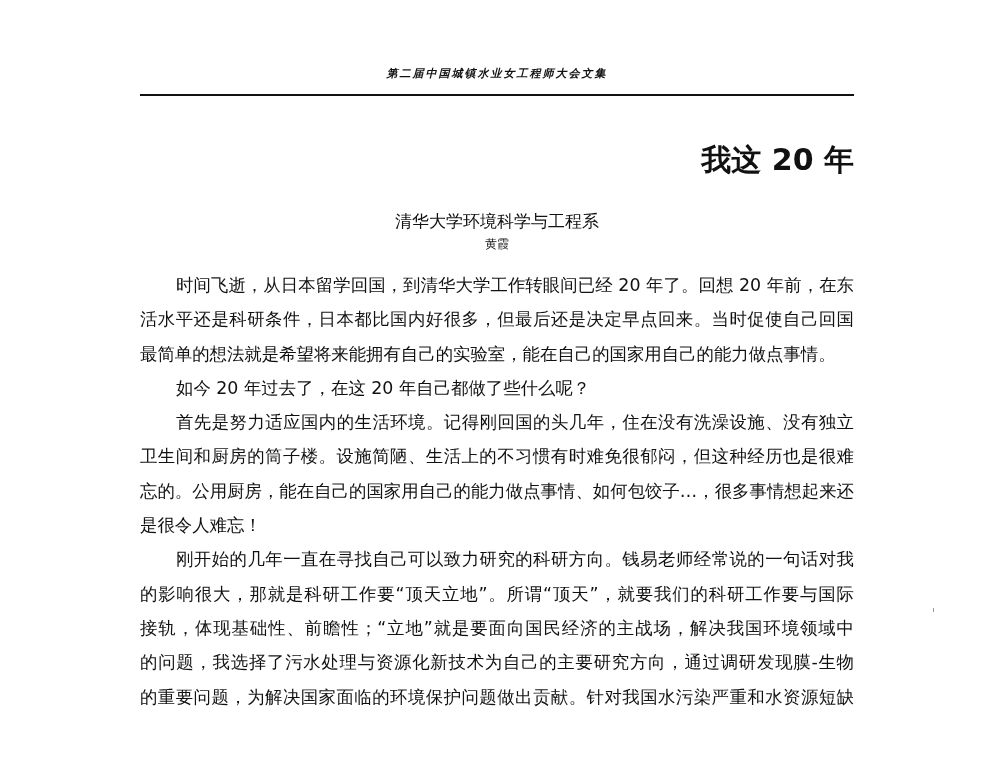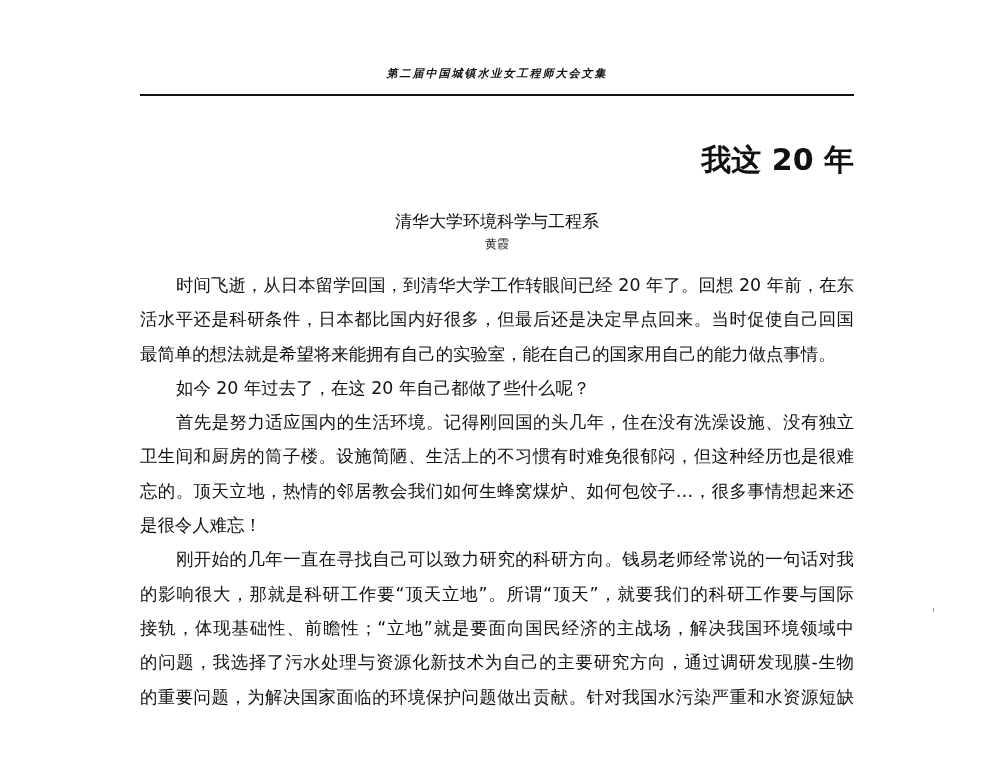--- a/index.html
+++ b/index.html
@@ -37,21 +37,21 @@
     <div class="line indent">时间飞逝，从日本留学回国，到清华大学工作转眼间已经 20 年了。回想 20 年前，在东</div>
     <div class="line">活水平还是科研条件，日本都比国内好很多，但最后还是决定早点回来。当时促使自己回国</div>
     <div class="line last">最简单的想法就是希望将来能拥有自己的实验室，能在自己的国家用自己的能力做点事情。</div>
   </div>
   <div>
     <div class="line indent last">如今 20 年过去了，在这 20 年自己都做了些什么呢？</div>
   </div>
   <div>
     <div class="line indent">首先是努力适应国内的生活环境。记得刚回国的头几年，住在没有洗澡设施、没有独立</div>
     <div class="line">卫生间和厨房的筒子楼。设施简陋、生活上的不习惯有时难免很郁闷，但这种经历也是很难</div>
-    <div class="line">忘的。顶天立地，热情的邻居教会我们如何生蜂窝煤炉、如何包饺子…，很多事情想起来还</div>
+    <div class="line">忘的。公用厨房，能在自己的国家用自己的能力做点事情、如何包饺子…，很多事情想起来还</div>
     <div class="line last">是很令人难忘！</div>
   </div>
   <div>
     <div class="line indent">刚开始的几年一直在寻找自己可以致力研究的科研方向。钱易老师经常说的一句话对我</div>
     <div class="line">的影响很大，那就是科研工作要“顶天立地”。所谓“顶天”，就要我们的科研工作要与国际</div>
     <div class="line">接轨，体现基础性、前瞻性；“立地”就是要面向国民经济的主战场，解决我国环境领域中</div>
     <div class="line">的问题，我选择了污水处理与资源化新技术为自己的主要研究方向，通过调研发现膜-生物</div>
     <div class="line">的重要问题，为解决国家面临的环境保护问题做出贡献。针对我国水污染严重和水资源短缺</div>
   </div>
 </div>

